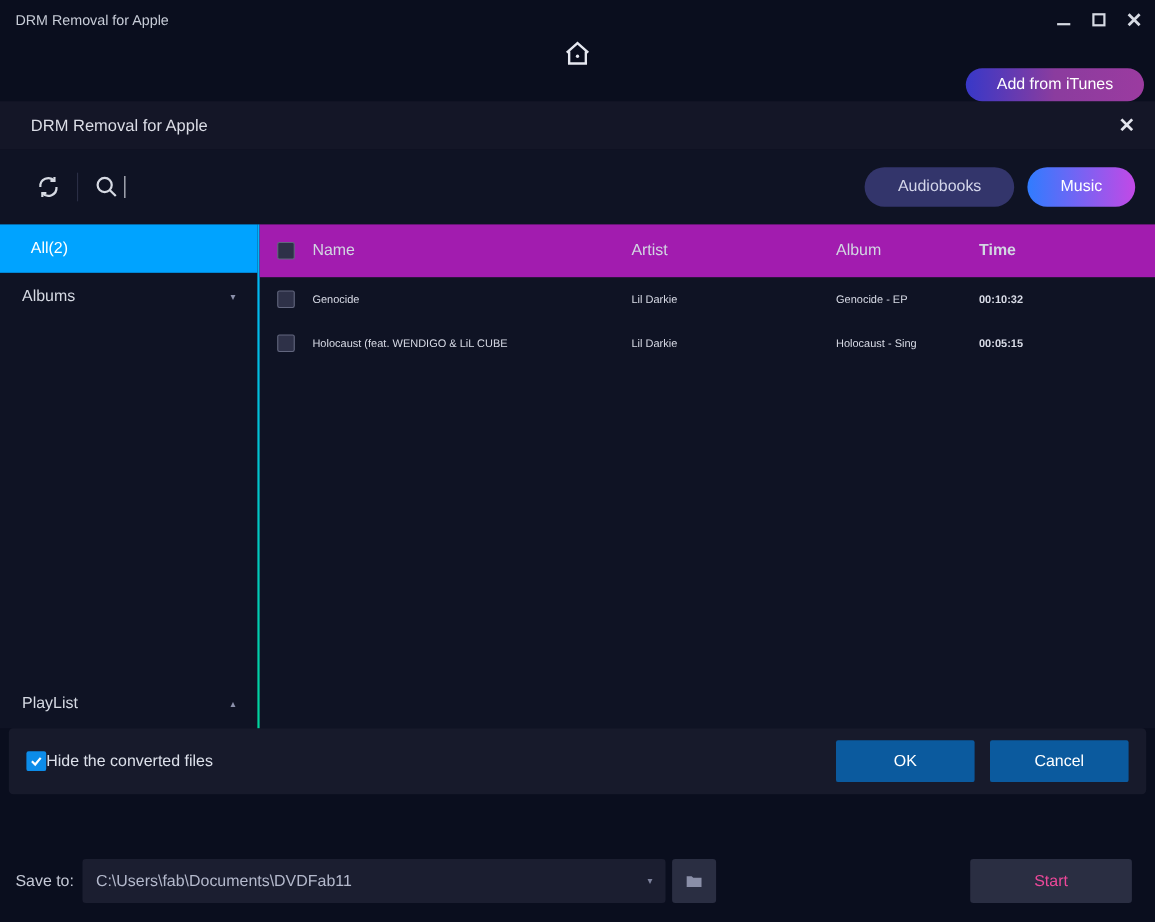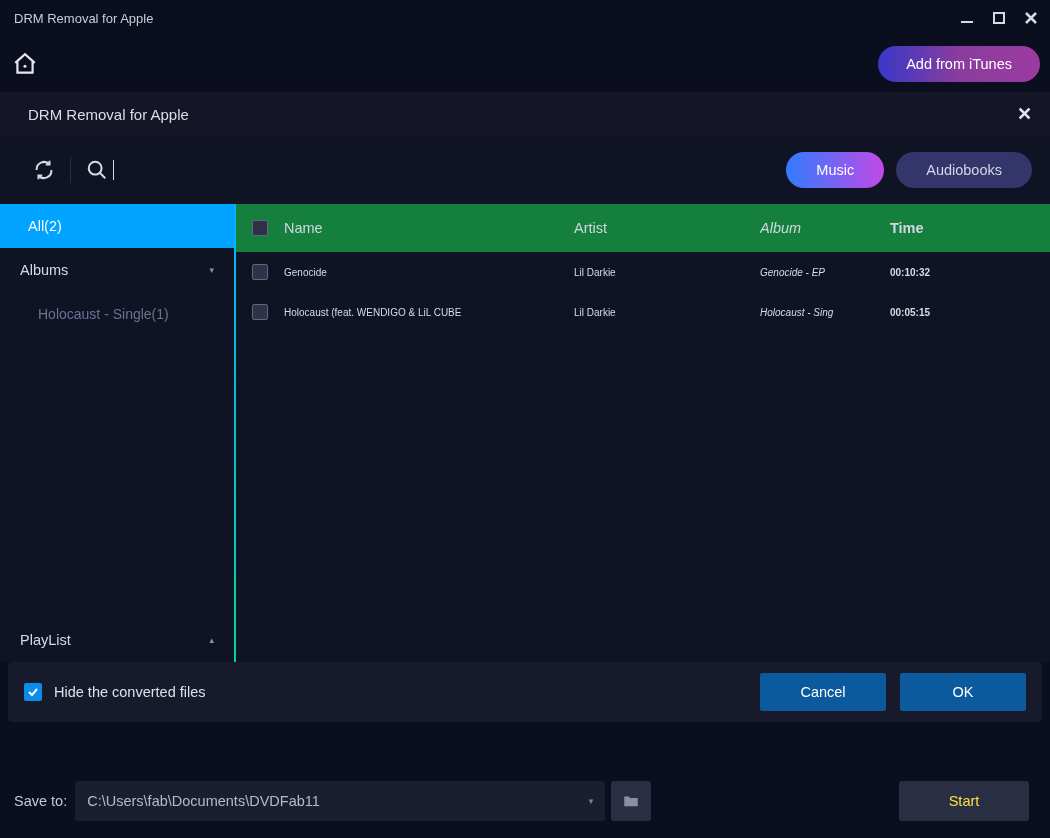--- a/index.html
+++ b/index.html
@@ -5,21 +5,21 @@
   * { box-sizing: border-box; margin: 0; padding: 0; font-family: -apple-system, 'Segoe UI', Arial, sans-serif; }
   body { width: 1050px; height: 838px; background: #0a0e1e; color: #d6dae3; overflow: hidden; }
   
   
   .title-bar { height: 36px; display: flex; align-items: center; padding: 0 10px; }
   .title-bar .title { font-size: 13px; color: #c8cdd8; padding-left: 4px; }
   .title-bar .window-controls { margin-left: auto; display: flex; gap: 14px; }
   .title-bar .window-controls span { width: 18px; height: 18px; display: flex; align-items: center; justify-content: center; cursor: pointer; }
   
   
-  .top-row { height: 56px; display: flex; align-items: center; padding: 0 10px; }
+  .top-row { height: 56px; display: flex; align-items: center; padding: 0 10px; flex-direction: column; }
   .home-icon { width: 30px; height: 30px; display:flex; align-items:center; justify-content:center; cursor:pointer;}
   .add-itunes-btn { margin-left: auto; height: 36px; padding: 0 28px; border-radius: 18px; background: linear-gradient(90deg, #3838c8 0%, #8b3c9e 50%, #9b3ba0 100%); color: #fff; font-size: 14.5px; display: flex; align-items: center; cursor: pointer; border: none; }
   
   
   .sec-header { height: 44px; display: flex; align-items: center; padding: 0 18px 0 28px; background: #141627; }
   .sec-header .sec-title { font-size: 15px; color: #dbdde6; }
   .sec-header .close-x { margin-left: auto; font-size: 18px; font-weight: bold; cursor: pointer; color: #e4e6ee; }
   
   
   .toolbar { height: 68px; display: flex; align-items: center; padding: 0 18px 0 28px; background: #0f1324; }
@@ -35,42 +35,42 @@
   
   .main { display: flex; height: 458px; background: #0f1324; }
   .sidebar { width: 236px; border-right: 2px solid; border-image: linear-gradient(180deg, #00b4ff, #00d49c) 1; display: flex; flex-direction: column; }
   .sidebar .sb-item { padding: 14px 20px; font-size: 14.5px; cursor: pointer; display: flex; align-items: center; }
   .sidebar .sb-item.active { background: #00a3ff; color: #fff; padding-left: 28px; }
   .sidebar .sb-sub { padding: 14px 20px 14px 38px; font-size: 14px; color: #6c7290; cursor: pointer; }
   .sidebar .chev { margin-left: auto; font-size: 9px; color: #8c91ab; }
   .sidebar .flex-fill { flex: 1; }
   
   .table { flex: 1; display: flex; flex-direction: column; }
-  .thead { display: flex; align-items: center; height: 48px; background: #15803d; padding: 0 16px; font-size: 14.5px; color: #d2d6e2; }
+  .thead { display: flex; align-items: center; height: 48px; background: #a21caf; padding: 0 16px; font-size: 14.5px; color: #d2d6e2; }
   .row { display: flex; align-items: center; height: 40px; padding: 0 16px; font-size: 10px; color: #d8dbe6; }
   .col-check { width: 32px; display:flex; align-items:center;}
   .col-name { width: 290px; white-space: nowrap; overflow: hidden; }
   .col-artist { width: 186px; }
-  .col-album { width: 130px; white-space: nowrap; overflow: hidden; font-style: italic; }
+  .col-album { width: 130px; white-space: nowrap; overflow: hidden; }
   .col-time { width: 100px; font-weight: bold; }
   .checkbox { width: 16px; height: 16px; border: 1px solid #62667e; border-radius: 2px; background: #2e3148; cursor:pointer;}
   
   
   .bottom-bar { height: 60px; background: #171a2b; margin: 0 8px; border-radius: 4px; display: flex; align-items: center; padding: 0 16px; }
   .chk-checked { width: 18px; height: 18px; background: #0c8ce9; border-radius: 2px; display:flex; align-items:center; justify-content:center; cursor:pointer;}
-  .hide-label { margin-left: 12px; font-size: 14.5px; color: #dce0ea; }
+  .hide-label { font-size: 14.5px; color: #dce0ea; }
   .std-btn { height: 38px; width: 126px; background: #0b5a9e; color: #fff; font-size: 14.5px; border: none; border-radius: 2px; cursor: pointer; margin-left: 14px; }
   
   
   .footer { position: absolute; bottom: 14px; left: 0; right: 7px; height: 46px; display: flex; align-items: center; padding: 0 14px; }
   .save-label { font-size: 14.5px; color: #c5c9d6; margin-right: 8px; }
   .path-box { flex: 1; max-width: 530px; height: 40px; background: #1b1e30; border-radius: 3px; display: flex; align-items: center; padding: 0 12px; font-size: 14.5px; color: #b4b9cc; justify-content: space-between; }
   .path-chev { margin-left: auto; font-size: 9px; color: #7d829c; }
   .folder-btn { width: 40px; height: 40px; background: #2a2e42; margin-left: 6px; display:flex; align-items:center; justify-content:center; cursor:pointer; border-radius: 3px;}
-  .start-btn { margin-left: auto; width: 130px; height: 40px; background: #2a2e42; color: #fde047; font-size: 14.5px; border: none; border-radius: 3px; cursor: pointer; }
+  .start-btn { margin-left: auto; width: 147px; height: 40px; background: #2a2e42; color: #ec4899; font-size: 14.5px; border: none; border-radius: 3px; cursor: pointer; }
 </style>
 </head>
 <body>
 
 <div class="title-bar">
   <span class="title">DRM Removal for Apple</span>
   <div class="window-controls">
     <span>
         <svg width="14" height="14" viewBox="0 0 14 14">
           <rect x="1" y="10" width="12" height="2" fill="#d6dae3"></rect>
@@ -114,35 +114,34 @@
   <div class="tool-divider"></div>
   <div class="tool-icon">
     <svg width="22" height="22" viewBox="0 0 24 24">
         <circle cx="10" cy="10" r="7" fill="none" stroke="#d6dae3" stroke-width="2.2"></circle>
         <path d="M15 15 L21 21" stroke="#d6dae3" stroke-width="2.2"></path>
       </svg>
   </div>
   <div class="search-cursor"></div>
   <input class="search-input" style="">
   <div class="tab-group">
+    <button class="pill-tab inactive">Audiobooks</button>
     <button class="pill-tab active">Music</button>
-    <button class="pill-tab inactive">Audiobooks</button>
   </div>
 </div>
 
 <div class="main">
   <div class="sidebar">
     <div class="sb-item active">
         <span>All(2)</span>
       </div>
     <div class="sb-item">
         <span>Albums</span>
         <span class="chev">▾</span>
       </div>
-    <div class="sb-sub"><span>Holocaust - Single(1)</span></div>
     <div class="flex-fill"></div>
     <div class="sb-item">
         <span>PlayList</span>
         <span class="chev">▴</span>
       </div>
   </div>
   <div class="table">
     <div class="thead">
       <div class="col-check">
           <div class="checkbox"></div>
@@ -174,22 +173,22 @@
 </div>
 
 <div class="bottom-bar">
   <div class="chk-checked">
     <svg width="12" height="12" viewBox="0 0 12 12">
         <path d="M2 6 L5 9 L10 3" fill="none" stroke="#fff" stroke-width="2"></path>
       </svg>
   </div>
   <span class="hide-label">Hide the converted files</span>
   <div style="margin-left:auto; display:flex;">
+    <button class="std-btn">OK</button>
     <button class="std-btn">Cancel</button>
-    <button class="std-btn">OK</button>
   </div>
 </div>
 
 <div class="footer">
   <span class="save-label">Save to:</span>
   <div class="path-box">
     <span>C:\Users\fab\Documents\DVDFab11</span>
     <span class="path-chev">▾</span>
   </div>
   <div class="folder-btn">

